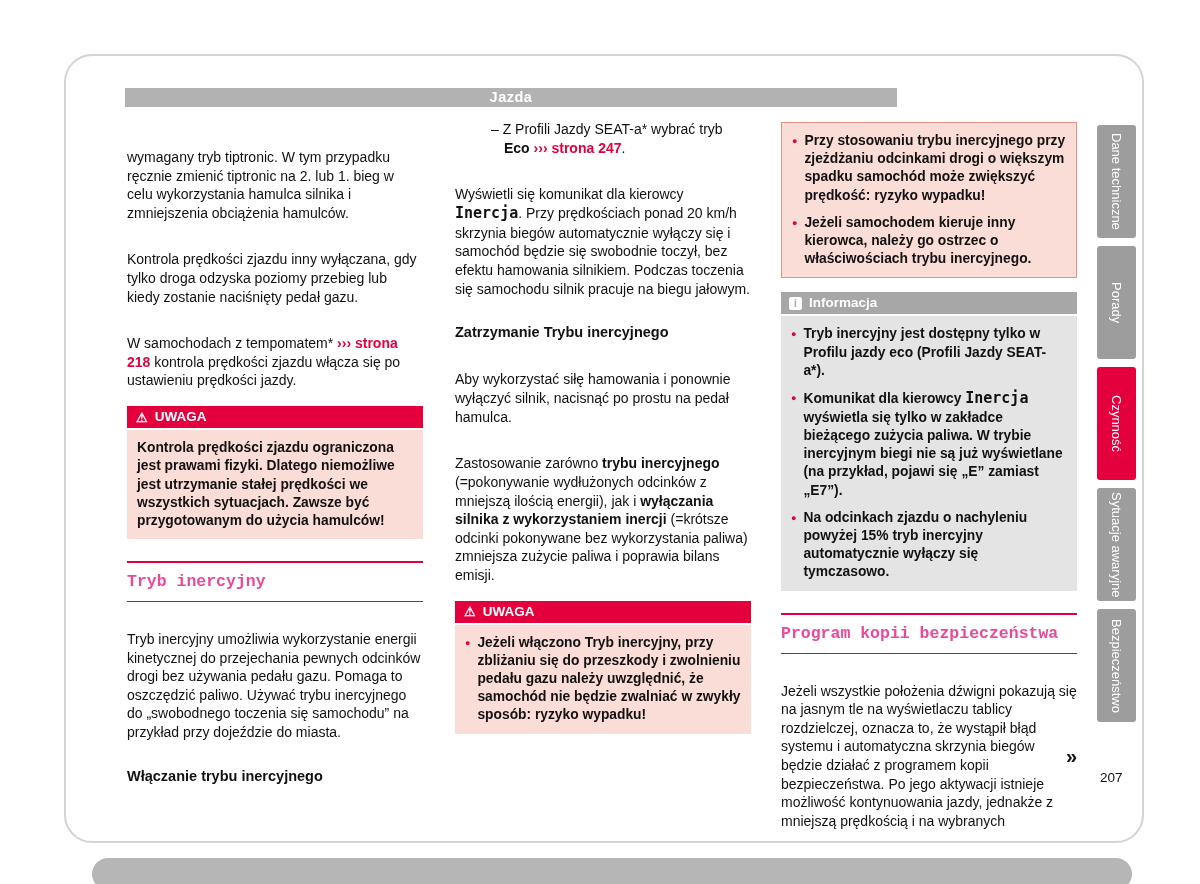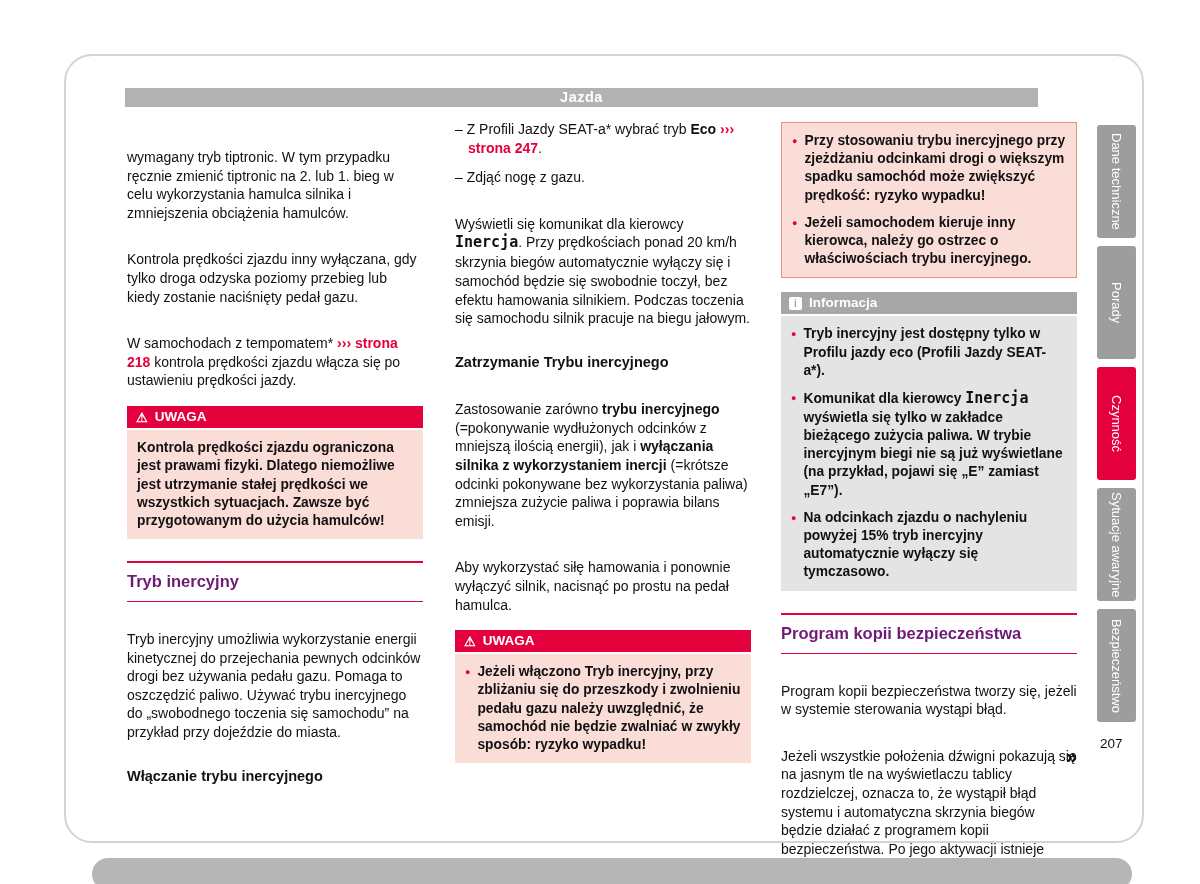--- a/index.html
+++ b/index.html
@@ -9,33 +9,33 @@
   }
   .frame {
     position:absolute; left:64px; top:54px; width:1080px; height:789px;
     border:2px solid #d4d4d4; border-radius:28px; background:#fff;
   }
   .page-edge {
     position:absolute; left:92px; top:858px; width:1040px; height:32px;
     background:#b6b6b6; border-radius:16px;
   }
   .header-bar {
-    position:absolute; left:125px; top:88px; width:913px; height:19px;
+    position:absolute; left:125px; top:88px; width:772px; height:19px;
     background:#b2b2b2; color:#fff; font-weight:bold; font-size:14.5px;
     text-align:center; line-height:19px; letter-spacing:0.5px;
   }
   .col { position:absolute; top:120px; width:296px; font-size:14px; line-height:1.33; }
   .col1 { left:127px; } .col2 { left:455px; } .col3 { left:781px; }
   p.body { margin-bottom:11px;margin-top:28px; }
-  .dash { padding-left:13px; text-indent:-13px; margin-bottom:11px; }
+  .dash { padding-left:13px; text-indent:-13px; margin-bottom:11px;margin-left:36px; }
   .subhead { font-size:14.5px; font-weight:bold; margin:25px 0 10px; }
   .section-head {
-    font-size:16.5px; font-weight:bold; color:#701a75;
+    font-size:16.5px; font-weight:bold; color:#ec4899;
     border-top:2px solid #e4003c; border-bottom:1px solid #e4003c;
-    padding:8px 0; margin:22px 0 20px;
+    padding:8px 0; margin:22px 0 20px;font-family:Liberation Mono, monospace;
   }
   .run-link { color:#e4003c; font-weight:bold; cursor:pointer; }
   .run-b { font-weight:bold; }
   .run-mono { font-family:"DejaVu Sans Mono", monospace; font-weight:bold; font-size:15px; }
   .warnbox { margin:16px 0 10px; }
   .warnhead {
     background:#e4003c; color:#fff; font-weight:bold; font-size:13.5px;
     height:22px; display:flex; align-items:center; gap:7px; padding:0 9px;
   }
   .warnicon { font-size:13px; line-height:1; }
@@ -61,21 +61,21 @@
     line-height:1.32; margin-top:2px;
   }
   .tab {
     position:absolute; left:1097px; width:39px; height:113px;
     background:#9d9d9d; color:#fff; border-radius:3px;
     display:flex; align-items:center; justify-content:center;
     writing-mode:vertical-rl; text-orientation:mixed; font-size:13px; cursor:pointer;
   }
   .tab.active { background:#e4003c; }
   .cont-mark { position:absolute; left:1066px; top:745px; font-weight:bold; font-size:20px; color:#111; }
-  .pagenum { position:absolute; left:1100px; top:736px; font-size:13.5px; color:#111; }
+  .pagenum { position:absolute; left:1100px; top:770px; font-size:13.5px; color:#111; }
 </style>
 </head>
 <body>
 
 <div class="frame"></div>
 
 <div class="header-bar">
   <span>Jazda</span>
 </div>
 
@@ -94,28 +94,27 @@
     </div>
   </div>
 
   <h2 class="section-head">Tryb inercyjny</h2>
   <p class="body">Tryb inercyjny umożliwia wykorzystanie energii kinetycznej do przejechania pewnych odcinków drogi bez używania pedału gazu. Pomaga to oszczędzić paliwo. Używać trybu inercyjnego do „swobodnego toczenia się samochodu” na przykład przy dojeździe do miasta.</p>
   <h3 class="subhead">Włączanie trybu inercyjnego</h3>
 </div>
 
 <div class="col col2">
   <p class="dash"><span>– Z Profili Jazdy SEAT-a* wybrać tryb </span><span class="run-b">Eco</span><span> </span><span class="run-link">››› strona 247</span><span>.</span></p>
-  <p class="dash">– Zdjąć nogę z gazu.</p>
 
   <p class="body"><span>Wyświetli się komunikat dla kierowcy </span><span class="run-mono">Inercja</span><span>. Przy prędkościach ponad 20 km/h skrzynia biegów automatycznie wyłączy się i samochód będzie się swobodnie toczył, bez efektu hamowania silnikiem. Podczas toczenia się samochodu silnik pracuje na biegu jałowym.</span></p>
 
   <h3 class="subhead">Zatrzymanie Trybu inercyjnego</h3>
+  <p class="body">Aby wykorzystać siłę hamowania i ponownie wyłączyć silnik, nacisnąć po prostu na pedał hamulca.</p>
+
   <p class="body"><span>Zastosowanie zarówno </span><span class="run-b">trybu inercyjnego</span><span> (=pokonywanie wydłużonych odcinków z mniejszą ilością energii), jak i </span><span class="run-b">wyłączania silnika z wykorzystaniem inercji</span><span> (=krótsze odcinki pokonywane bez wykorzystania paliwa) zmniejsza zużycie paliwa i poprawia bilans emisji.</span></p>
-
-  <p class="body">Aby wykorzystać siłę hamowania i ponownie wyłączyć silnik, nacisnąć po prostu na pedał hamulca.</p>
 
   <div class="warnbox">
     <div class="warnhead">
       <span class="warnicon">⚠</span>
       <span>UWAGA</span>
     </div>
     <div class="warnbody">
       <div class="bullet-row">
         <span class="dot">●</span>
         <span>Jeżeli włączono Tryb inercyjny, przy zbliżaniu się do przeszkody i zwolnieniu pedału gazu należy uwzględnić, że samochód nie będzie zwalniać w zwykły sposób: ryzyko wypadku!</span>
@@ -151,21 +150,20 @@
         <span><span>Komunikat dla kierowcy </span><span class="run-mono">Inercja</span><span> wyświetla się tylko w zakładce bieżącego zużycia paliwa. W trybie inercyjnym biegi nie są już wyświetlane (na przykład, pojawi się „E” zamiast „E7”).</span></span>
       </div>
       <div class="bullet-row">
         <span class="dot">●</span>
         <span>Na odcinkach zjazdu o nachyleniu powyżej 15% tryb inercyjny automatycznie wyłączy się tymczasowo.</span>
       </div>
     </div>
   </div>
 
   <h2 class="section-head">Program kopii bezpieczeństwa</h2>
-  <p class="body">Program kopii bezpieczeństwa tworzy się, jeżeli w systemie sterowania wystąpi błąd.</p>
   <p class="body">Jeżeli wszystkie położenia dźwigni pokazują się na jasnym tle na wyświetlaczu tablicy rozdzielczej, oznacza to, że wystąpił błąd systemu i automatyczna skrzynia biegów będzie działać z programem kopii bezpieczeństwa. Po jego aktywacji istnieje możliwość kontynuowania jazdy, jednakże z mniejszą prędkością i na wybranych</p>
 </div>
 
 <div class="tab" style="top:125px;">Dane techniczne</div>
 <div class="tab" style="top:246px;">Porady</div>
 <div class="tab active" style="top:367px;">Czynność</div>
 <div class="tab" style="top:488px;">Sytuacje awaryjne</div>
 <div class="tab" style="top:609px;">Bezpieczeństwo</div>
 
 <div class="cont-mark">»</div>

